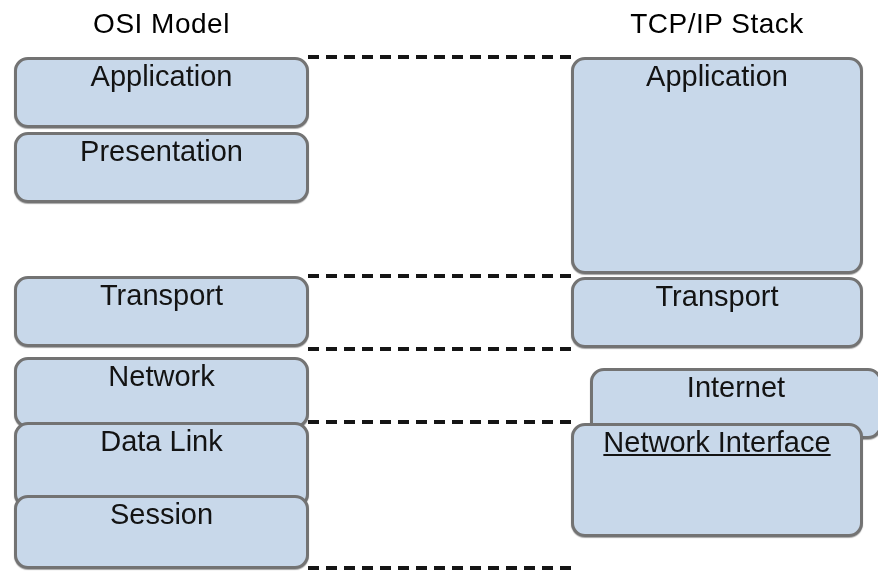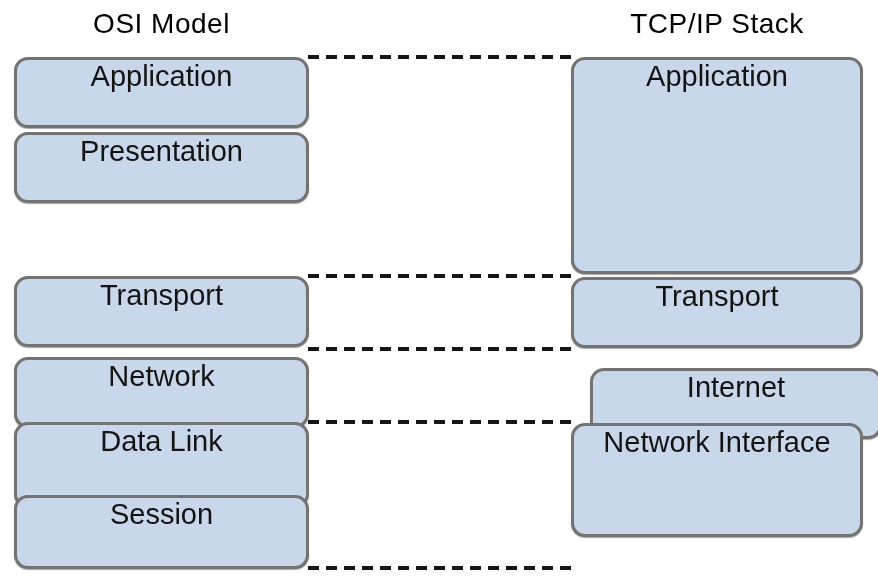--- a/index.html
+++ b/index.html
@@ -90,17 +90,17 @@
 
   <div class="box tcp-box" style="top:57px;  height:217px;">
     <span>Application</span>
   </div>
   <div class="box tcp-box" style="top:277px; height:71px;">
     <span>Transport</span>
   </div>
   <div class="box tcp-box" style="top:368px; height:71px;margin-left:19px;">
     <span>Internet</span>
   </div>
-  <div class="box tcp-box" style="top:423px; height:114px;">
+  <div class="box tcp-box" style="top:423px; height:114px;text-decoration:underline;">
     <span>Network Interface</span>
   </div>
 
 </div>
 
 </body></html>

